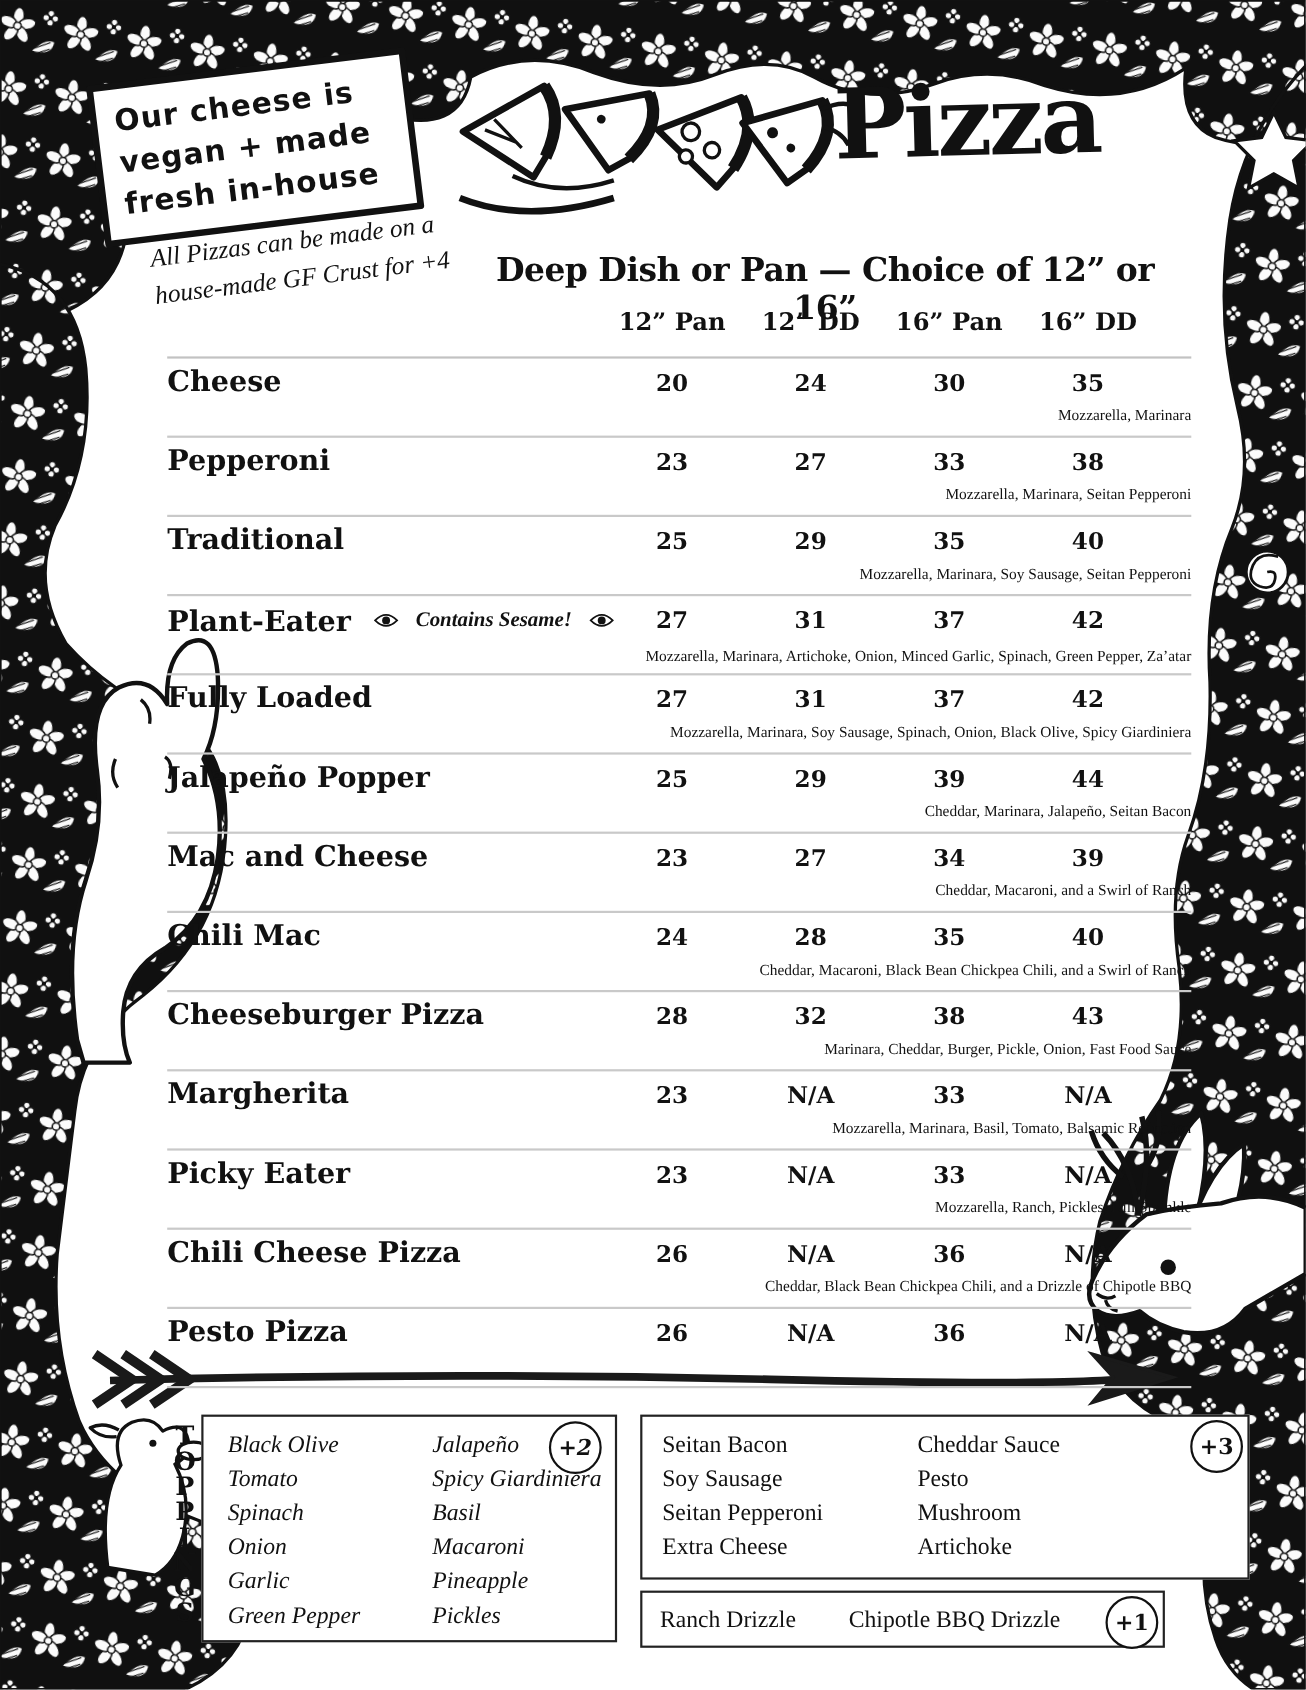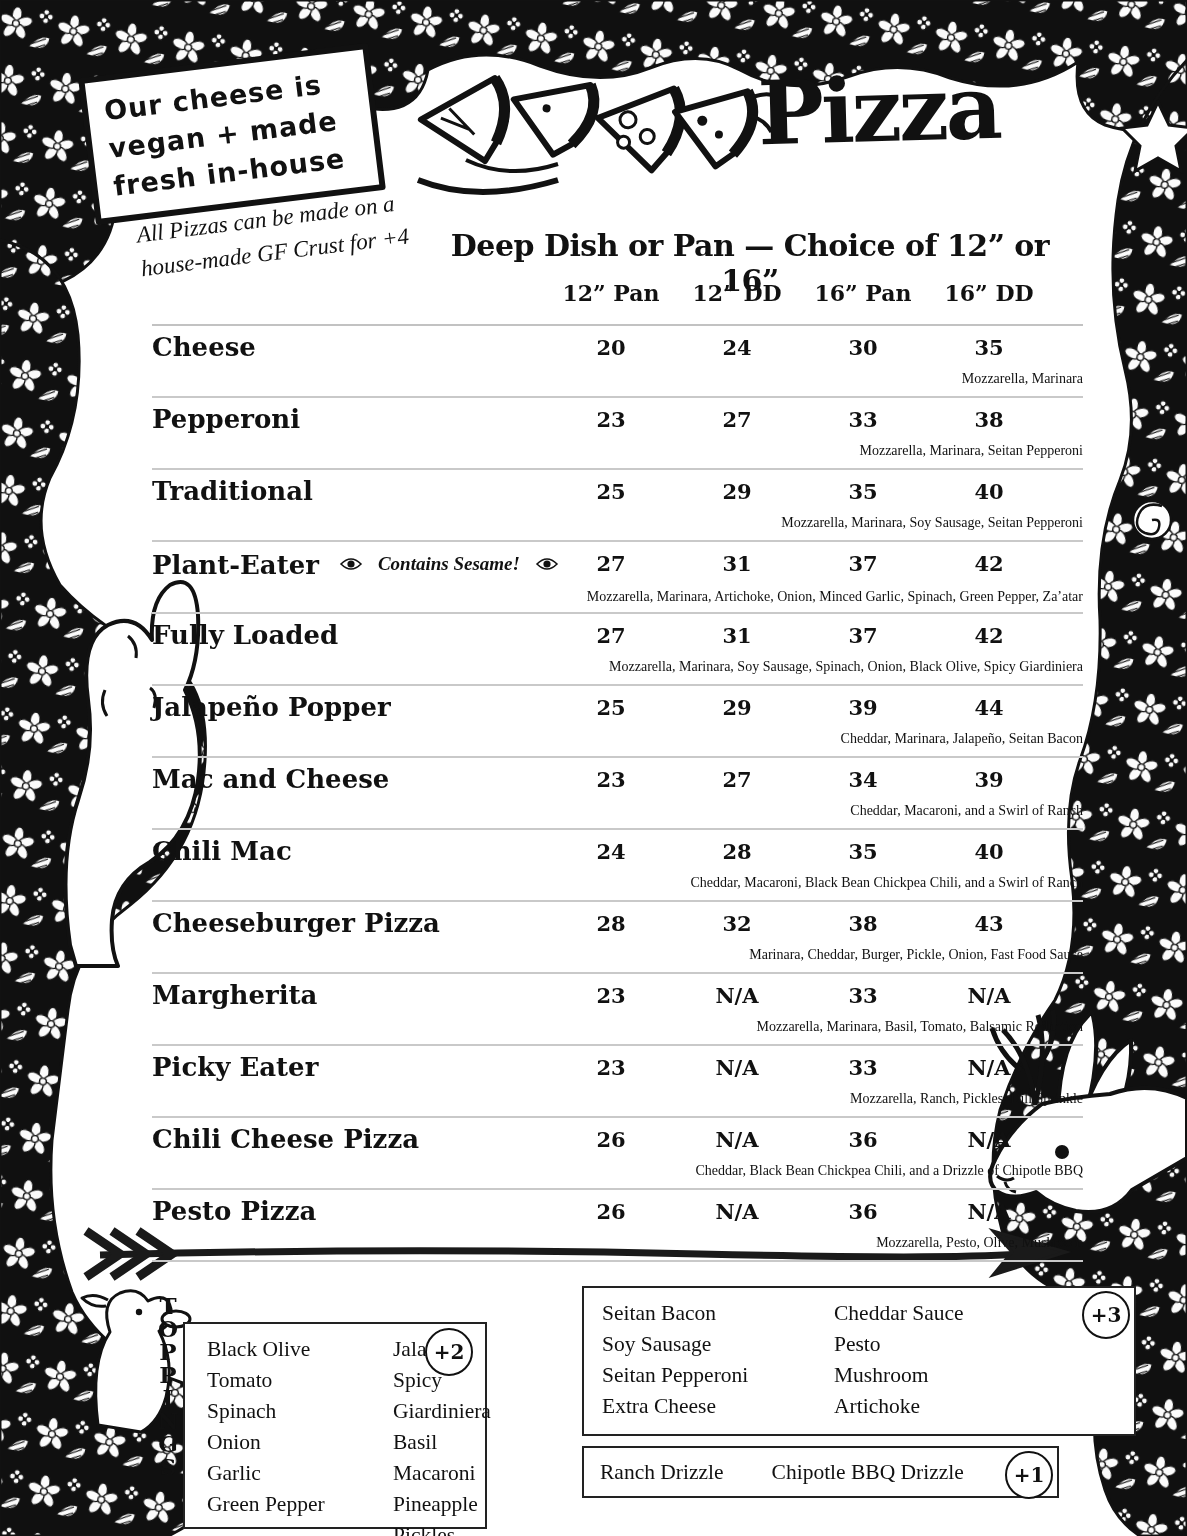--- a/index.html
+++ b/index.html
@@ -32,21 +32,21 @@
   .i-namewrap{font-size:26px;font-weight:bold;line-height:33px;white-space:nowrap;}
   .i-price{text-align:center;font-size:21px;font-weight:bold;line-height:33px;}
   .i-desc{font-family:"Liberation Serif",serif;font-size:14px;line-height:29px;padding-left:80px;text-align:right;}
   .i-note{display:inline-flex;align-items:center;gap:15px;margin-left:20px;
     font-family:"Liberation Serif",serif;font-style:italic;font-weight:bold;font-size:19px;vertical-align:3px;}
 
   
   .t-letters{position:absolute;left:154px;top:1294px;width:28px;text-align:center;
     font-size:23px;font-weight:bold;line-height:23px;}
   .t-box{position:absolute;border:2px solid #222;background:#fff;box-sizing:border-box;}
-  .t-box2{left:183px;top:1322px;width:304px;height:207px;padding:10px 0 0 22px;}
+  .t-box2{left:183px;top:1286px;width:378px;height:207px;padding:10px 0 0 22px;font-style:italic;}
   .t-box3{left:582px;top:1286px;width:554px;height:150px;padding:10px 0 0 18px;}
   .t-box1{left:582px;top:1446px;width:477px;height:52px;display:flex;align-items:center;gap:48px;padding-left:16px;}
   .t-cols{display:grid;}
   .t-box2 .t-cols{grid-template-columns:186px auto;}
   .t-box3 .t-cols{grid-template-columns:232px auto;}
   .t-item{font-family:"Liberation Serif",serif;font-size:21.5px;line-height:31px;}
   .badge{position:absolute;width:44px;height:44px;border:2.5px solid #111;border-radius:50%;
     background:#fff;display:flex;align-items:center;justify-content:center;
     font-size:20px;font-weight:bold;font-family:"DejaVu Serif",serif;}
   .t-box2 .badge{top:4px;right:12px;}
@@ -357,21 +357,20 @@
     <div class="m-block">
       <div class="grid-row m-top">
         <div class="i-namewrap">
           <span class="i-name">Pesto Pizza</span>
         </div>
         <div class="i-price">26</div>
         <div class="i-price">N/A</div>
         <div class="i-price">36</div>
         <div class="i-price">N/A</div>
       </div>
-      <div class="i-desc">Mozzarella, Pesto, Olive, Mushroom</div>
     </div>
   </div>
   </div>
 
   <div class="t-letters">
       <div>T</div>
       <div>O</div>
       <div>P</div>
       <div>P</div>
       <div>I</div>

